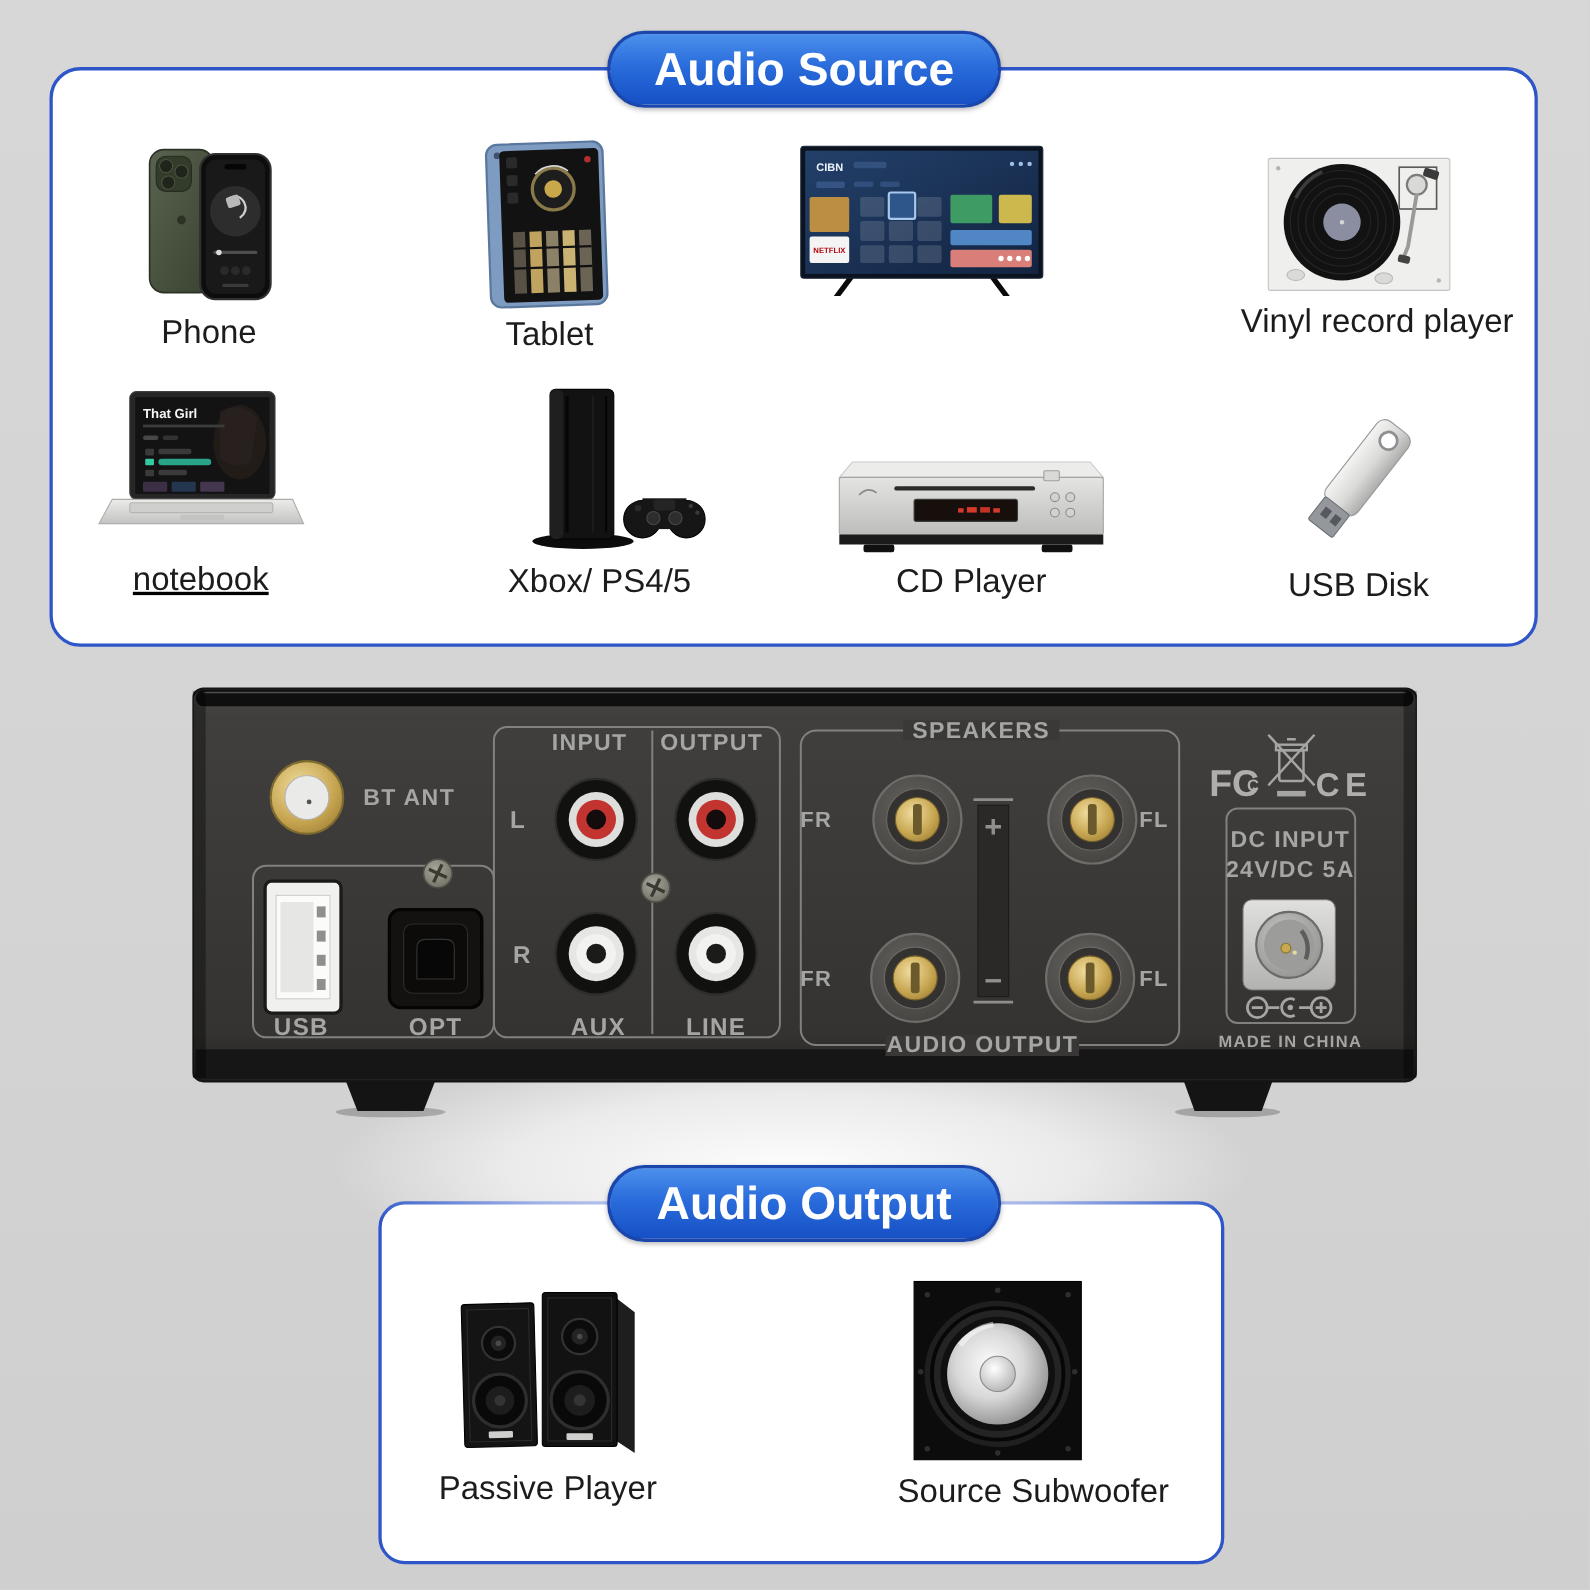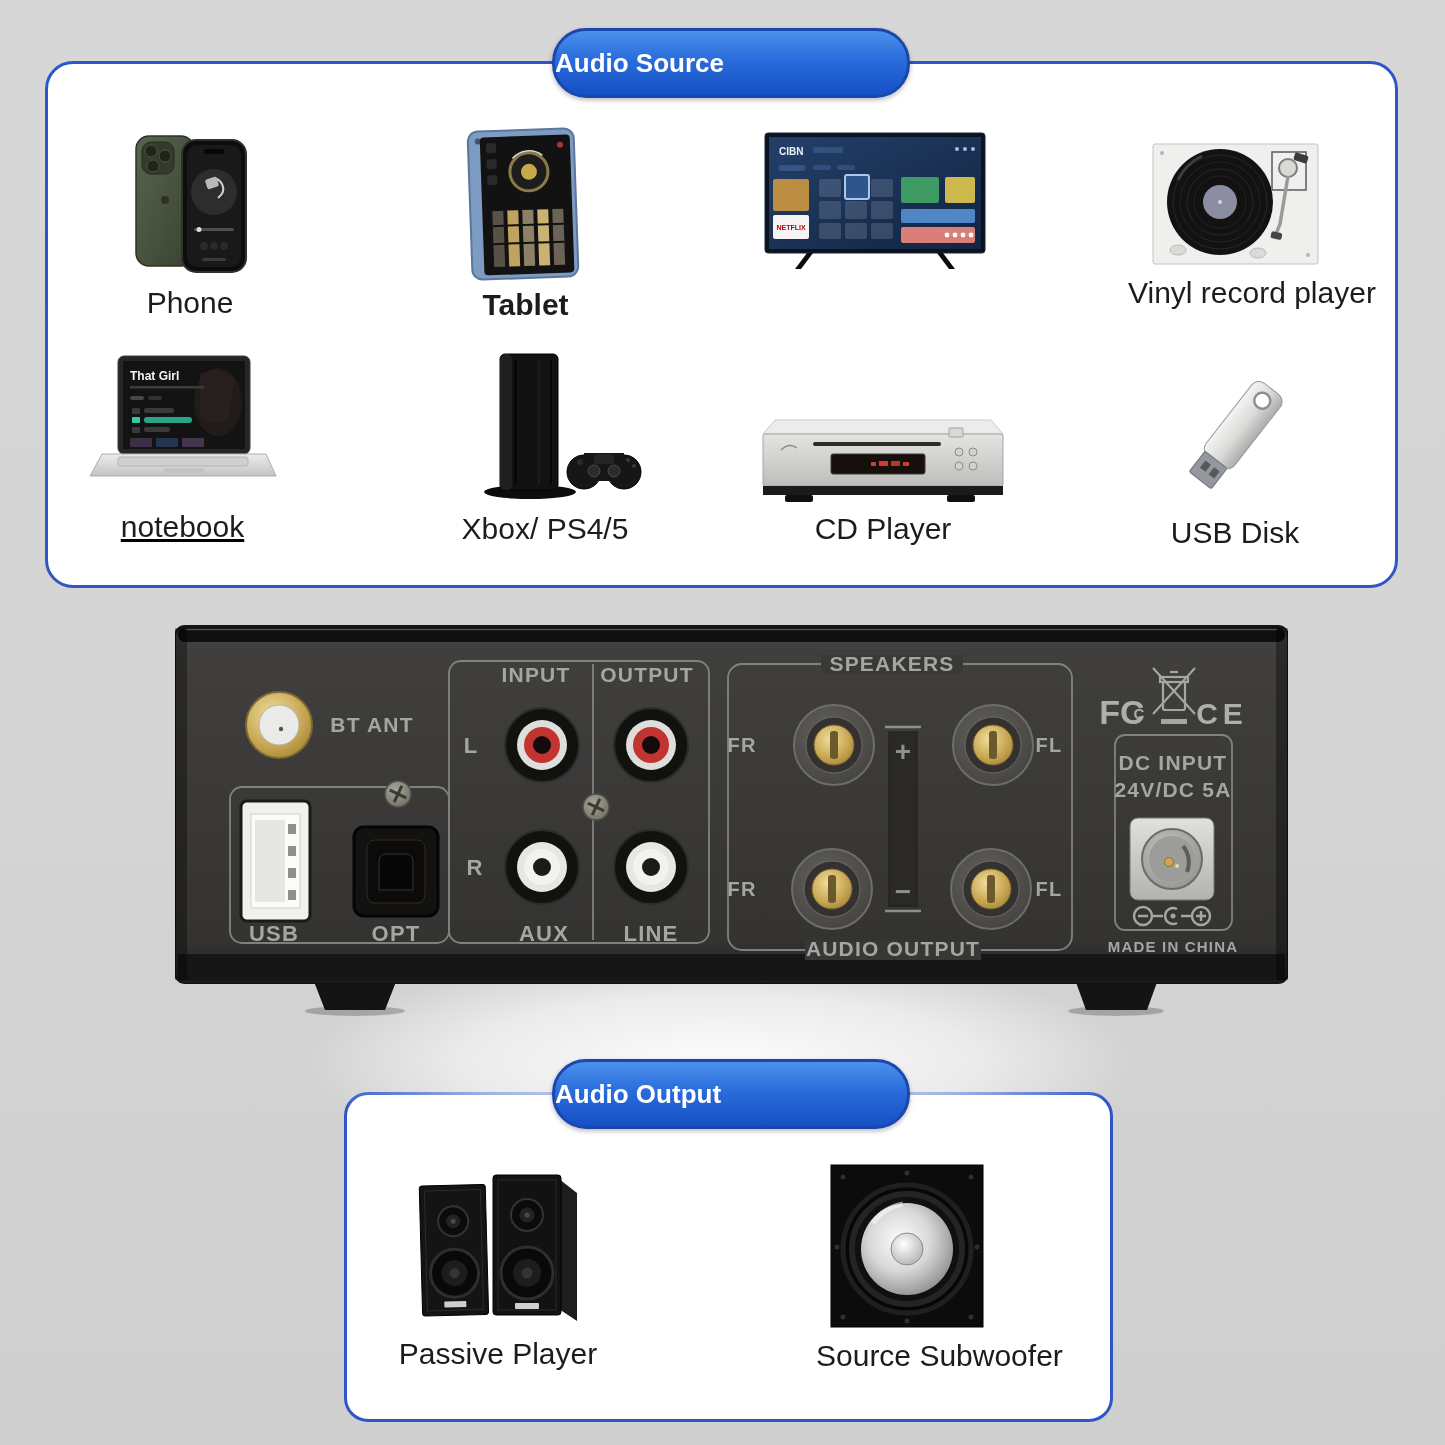--- a/index.html
+++ b/index.html
@@ -5,22 +5,22 @@
   html,body{margin:0;padding:0;background:#d5d5d5;}
   .stage{position:relative;width:1445px;height:1445px;overflow:hidden;
          background:linear-gradient(180deg,#d7d7d7 0%,#d4d4d4 55%,#cfcfcf 100%);
          font-family:"Liberation Sans",sans-serif;}
   .card{position:absolute;background:#ffffff;border:3px solid #2e56c9;border-radius:28px;}
   .card-top{left:45px;top:61px;width:1347px;height:521px;}
   .card-bottom{left:344px;top:1092px;width:763px;height:324px;border-radius:24px;}
   .pill{position:absolute;width:352px;height:64px;border-radius:34px;z-index:6;
         background:linear-gradient(180deg,#4c90ec 0%,#2a6cdb 45%,#1550c5 100%);
         border:3px solid #1b47ad;box-shadow:0 2px 5px rgba(0,0,0,.28);
-        display:flex;align-items:center;
-        color:#ffffff;font-size:26px;font-weight:bold;}
+        display:flex;align-items:center;justify-content:center;
+        color:#ffffff;font-size:42px;font-weight:bold;}
   .pill-source{left:552px;top:28px;}
   .pill-output{left:552px;top:1059px;}
   figure.device{position:absolute;margin:0;text-align:center;z-index:3;}
   figure.device svg{display:block;margin:0 auto;}
   figure.device figcaption{margin-top:6px;font-size:30px;color:#1c1c1c;white-space:nowrap;}
   .reflection{position:absolute;left:140px;top:948px;width:1160px;height:300px;z-index:1;
       background:radial-gradient(ellipse 50% 50% at 50% 38%,rgba(255,255,255,.96) 0%,rgba(255,255,255,.55) 45%,rgba(255,255,255,0) 72%);}
   .amp{position:absolute;left:175px;top:624px;width:1113px;height:392px;z-index:2;}
   .pt{fill:#a5a5a3;font-weight:bold;letter-spacing:1.2px;}
   svg text{font-family:"Liberation Sans",sans-serif;}
@@ -60,21 +60,21 @@
       <rect x="74" y="98" width="40" height="3" rx="1.5" fill="#4e4e4e"></rect>
       <circle cx="79" cy="99.5" r="2.5" fill="#dcdcdc"></circle>
       <circle cx="84" cy="116" r="4" fill="#2a2a2a"></circle>
         <circle cx="94" cy="116" r="4" fill="#2a2a2a"></circle>
         <circle cx="104" cy="116" r="4" fill="#2a2a2a"></circle>
       <rect x="82" y="128" width="24" height="3" rx="1.5" fill="#3a3a3a"></rect>
     </svg>
     <figcaption>Phone</figcaption>
   </figure>
 
-  <figure class="device" style="left:438px;top:124px;width:175px;font-weight:bold;">
+  <figure class="device" style="left:412px;top:124px;width:175px;">
     <svg width="135" height="158" viewBox="0 0 135 158">
       <g transform="rotate(-2 67 79)">
         <rect x="12" y="6" width="106" height="148" rx="10" fill="#7e9bc2" stroke="#5a779e" stroke-width="2"></rect>
         <circle cx="22" cy="16" r="3" fill="#40536e"></circle>
         <rect x="24" y="12" width="90" height="138" rx="4" fill="#121212"></rect>
         <circle cx="104" cy="22" r="3" fill="#b03030"></circle>
         <rect x="30" y="18" width="10" height="10" rx="2" fill="#2a2a2a"></rect>
         <rect x="30" y="34" width="10" height="10" rx="2" fill="#2a2a2a"></rect>
         <rect x="30" y="50" width="10" height="10" rx="2" fill="#2a2a2a"></rect>
         <circle cx="72" cy="48" r="19" fill="#1d1d1d" stroke="#8a7a4a" stroke-width="3"></circle>
@@ -87,21 +87,21 @@
           <rect x="79" y="86" width="11" height="56" fill="#c9b272"></rect>
           <rect x="94" y="86" width="11" height="56" fill="#6b6354"></rect>
           <rect x="34" y="100" width="71" height="2" fill="#111"></rect>
           <rect x="34" y="118" width="71" height="2" fill="#111"></rect>
         </g>
       </g>
     </svg>
     <figcaption>Tablet</figcaption>
   </figure>
 
-  <figure class="device" style="left:758px;top:131px;width:235px;text-decoration:underline;">
+  <figure class="device" style="left:721px;top:131px;width:235px;text-decoration:underline;">
     <svg width="230" height="142" viewBox="0 0 230 142">
       <defs>
         <linearGradient id="tvG" x1="0" y1="0" x2="1" y2="1">
           <stop offset="0" stop-color="#23406a"></stop>
             <stop offset="1" stop-color="#122441"></stop>
         </linearGradient>
       </defs>
       <rect x="4" y="2" width="220" height="120" rx="3" fill="#0c1320" stroke="#1d2735"></rect>
       <rect x="8" y="6" width="212" height="112" fill="url(#tvG)"></rect>
       <text x="18" y="24" font-size="10" font-weight="bold" fill="#ecf2f8">CIBN</text>

